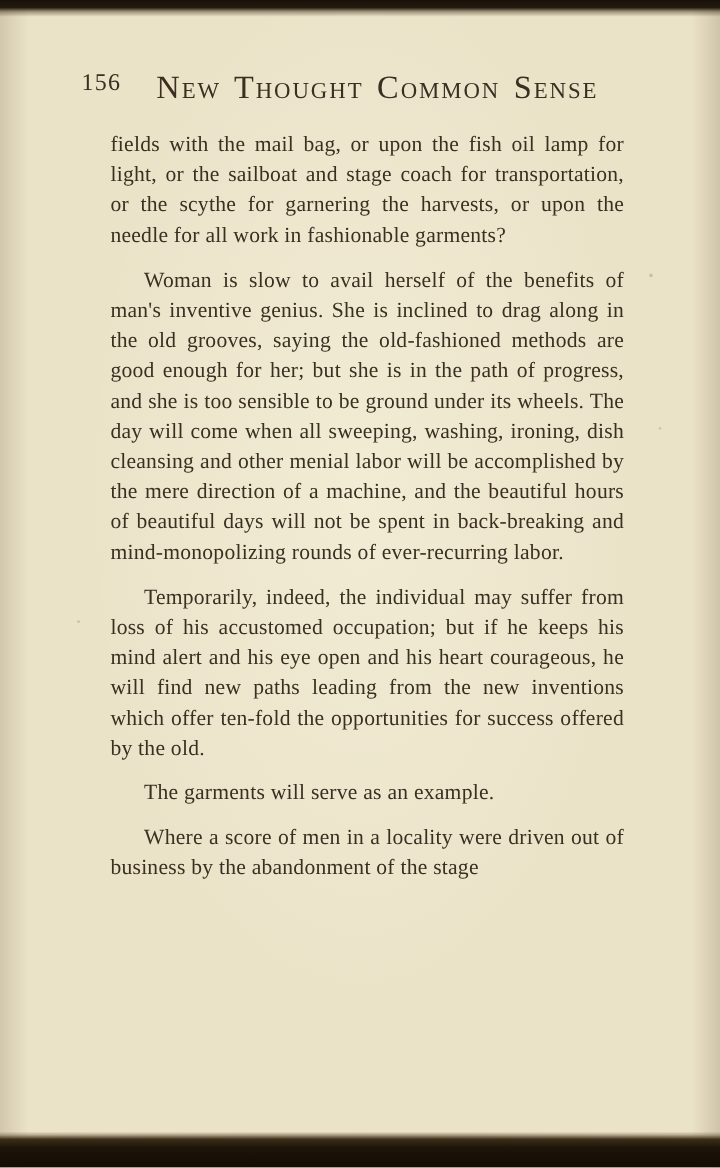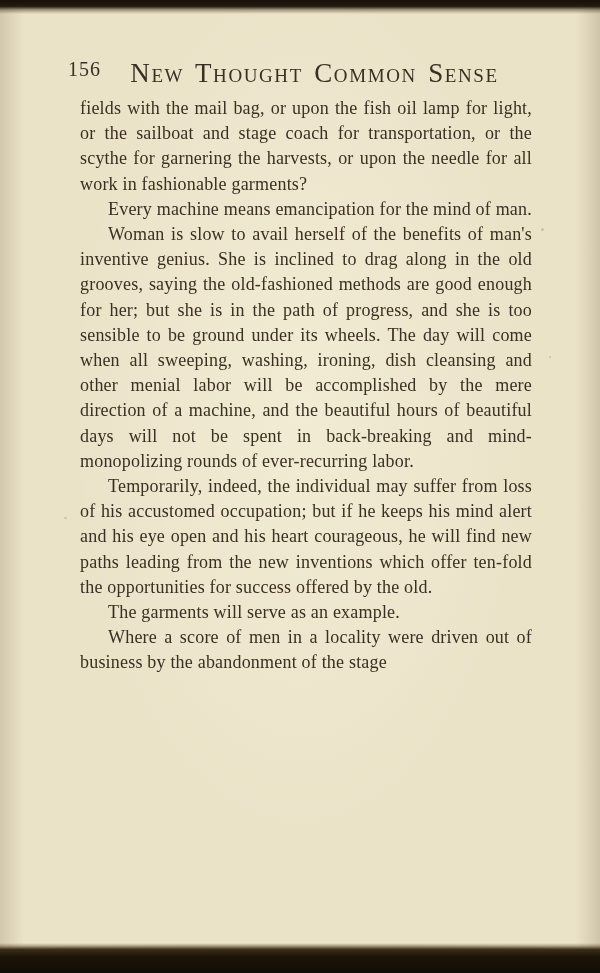--- a/index.html
+++ b/index.html
@@ -77,21 +77,21 @@
     top: 96px;
     left: 80px;
     width: 452px;
     color: var(--ink, #3b2f21);
     font-size: 18px;
     line-height: 25.2px;
     text-align: justify;
     letter-spacing: 0.2px;
   }
   .page-body p.para {
-    margin: 0;
+    margin: 12px;
     text-indent: 0;
   }
   .page-body p.para.indent {
     text-indent: 28px;
   }
 
   
   .speckle {
     position: absolute;
     border-radius: 50%;
@@ -104,21 +104,20 @@
 
 <div class="scan-surface"></div>
 
 <div class="page-header">
   <span class="page-number">156</span>
   <span class="header-title">New Thought Common Sense</span>
 </div>
 
 <div class="page-body">
     <p class="para">fields with the mail bag, or upon the fish oil lamp for light, or the sailboat and stage coach for transportation, or the scythe for garnering the harvests, or upon the needle for all work in fashionable garments?</p>
-    <p class="para indent">Every machine means emancipation for the mind of man.</p>
     <p class="para indent">Woman is slow to avail herself of the benefits of man's inventive genius.  She is inclined to drag along in the old grooves, saying the old-fashioned methods are good enough for her; but she is in the path of progress, and she is too sensible to be ground under its wheels.  The day will come when all sweeping, washing, ironing, dish cleansing and other menial labor will be accomplished by the mere direction of a machine, and the beautiful hours of beautiful days will not be spent in back-breaking and mind-monopolizing rounds of ever-recurring labor.</p>
     <p class="para indent">Temporarily, indeed, the individual may suffer from loss of his accustomed occupation; but if he keeps his mind alert and his eye open and his heart courageous, he will find new paths leading from the new inventions which offer ten-fold the opportunities for success offered by the old.</p>
     <p class="para indent">The garments will serve as an example.</p>
     <p class="para indent">Where a score of men in a locality were driven out of business by the abandonment of the stage</p>
   </div>
 
 <div class="edge-bottom-curve"></div>
 <div class="edge-top"></div>
 <div class="edge-bottom"></div>
 

